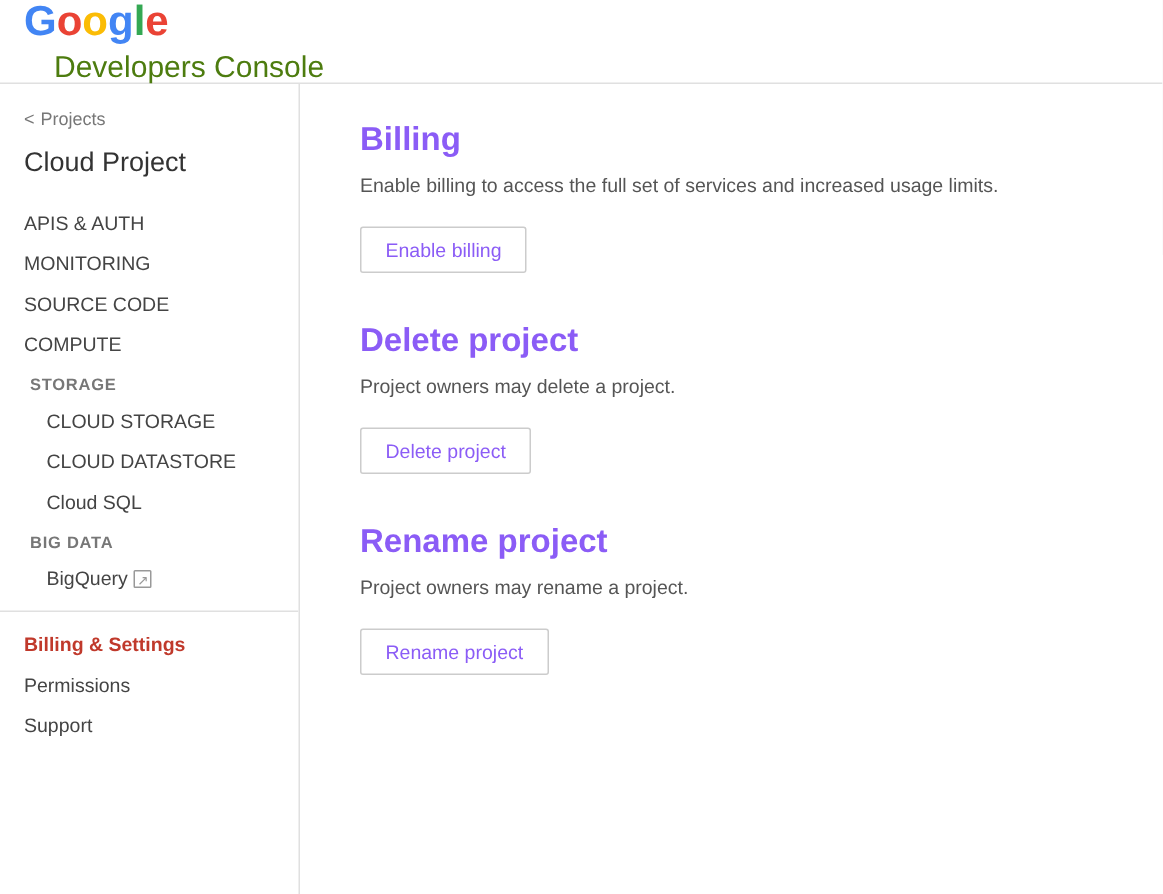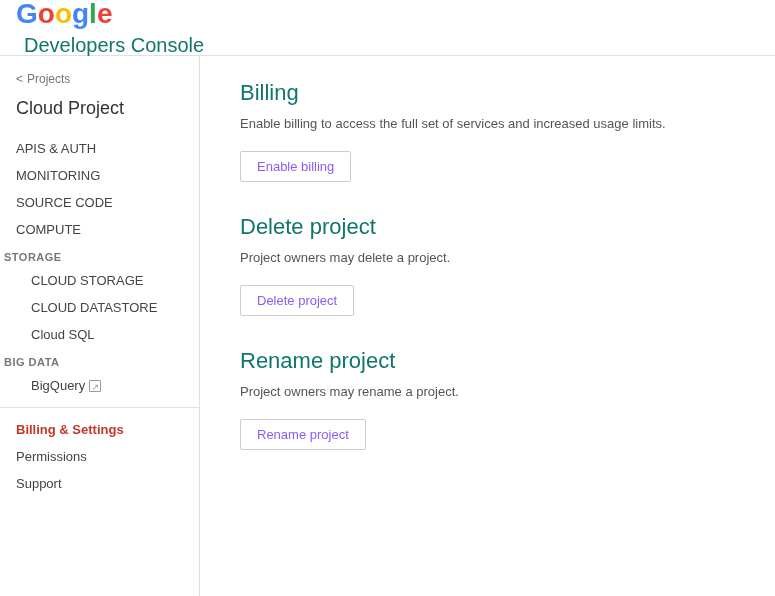--- a/index.html
+++ b/index.html
@@ -18,21 +18,21 @@
       display: flex;
       align-items: flex-start;
       gap: 4px;
       flex-direction: column;
     }
     .google-logo span { font-size: 28px; font-weight: bold; }
     .g-blue { color: #4285F4; }
     .g-red { color: #EA4335; }
     .g-yellow { color: #FBBC05; }
     .g-green { color: #34A853; }
-    .console-title { color: #0f766e; font-size: 20px; font-weight: 300; margin-left: 8px; }
+    .console-title { color: #4d7c0f; font-size: 20px; font-weight: 300; margin-left: 20px; }
 
     
     #layout { display: flex; height: calc(100vh - 56px); }
 
     
     #sidebar {
       width: 200px;
       background: #fff;
       border-right: 1px solid #e0e0e0;
       padding: 12px 0;
@@ -51,21 +51,21 @@
     .sidebar-project-name {
       font-size: 18px;
       font-weight: 400;
       padding: 4px 16px 16px;
       color: #333;
     }
     .sidebar-section-label {
       font-size: 11px;
       font-weight: bold;
       color: #777;
-      padding: 8px 4px 4px;
+      padding: 8px 20px 4px;
       letter-spacing: 0.5px;
     }
     .sidebar-item {
       padding: 6px 16px;
       font-size: 13px;
       color: #444;
       cursor: pointer;
       display: flex;
       align-items: center;
       gap: 4px;
@@ -99,22 +99,22 @@
       background: #fff;
       padding: 24px 40px;
       overflow-y: auto;
     }
 
     .section {
       margin-bottom: 32px;
     }
     .section-title {
       font-size: 22px;
-      font-weight: 400;
-      color: #0f766e;
+      font-weight: 700;
+      color: #8b5cf6;
       margin-bottom: 10px;
     }
     .section-desc {
       font-size: 13px;
       color: #555;
       margin-bottom: 20px;
     }
     .action-button {
       padding: 7px 16px;
       font-size: 13px;

